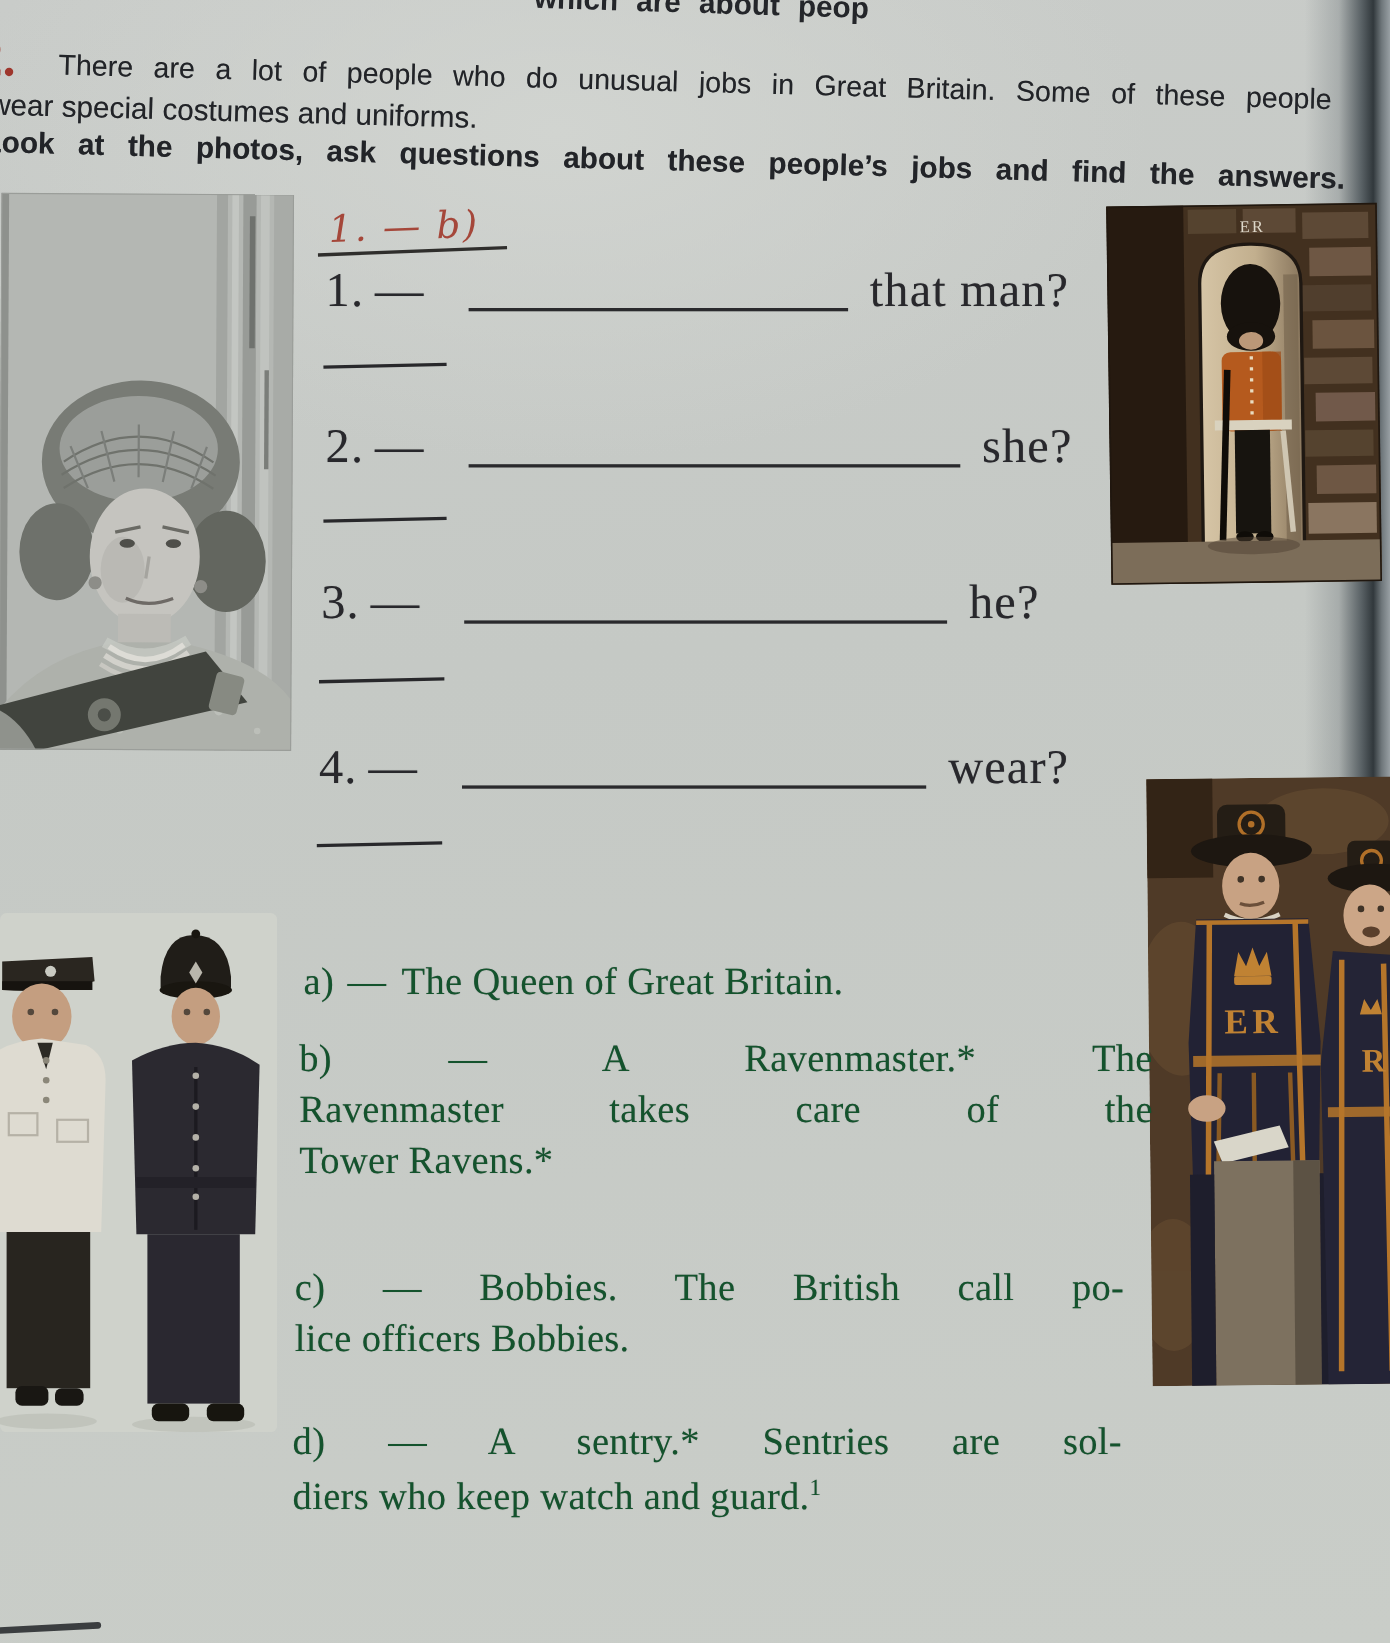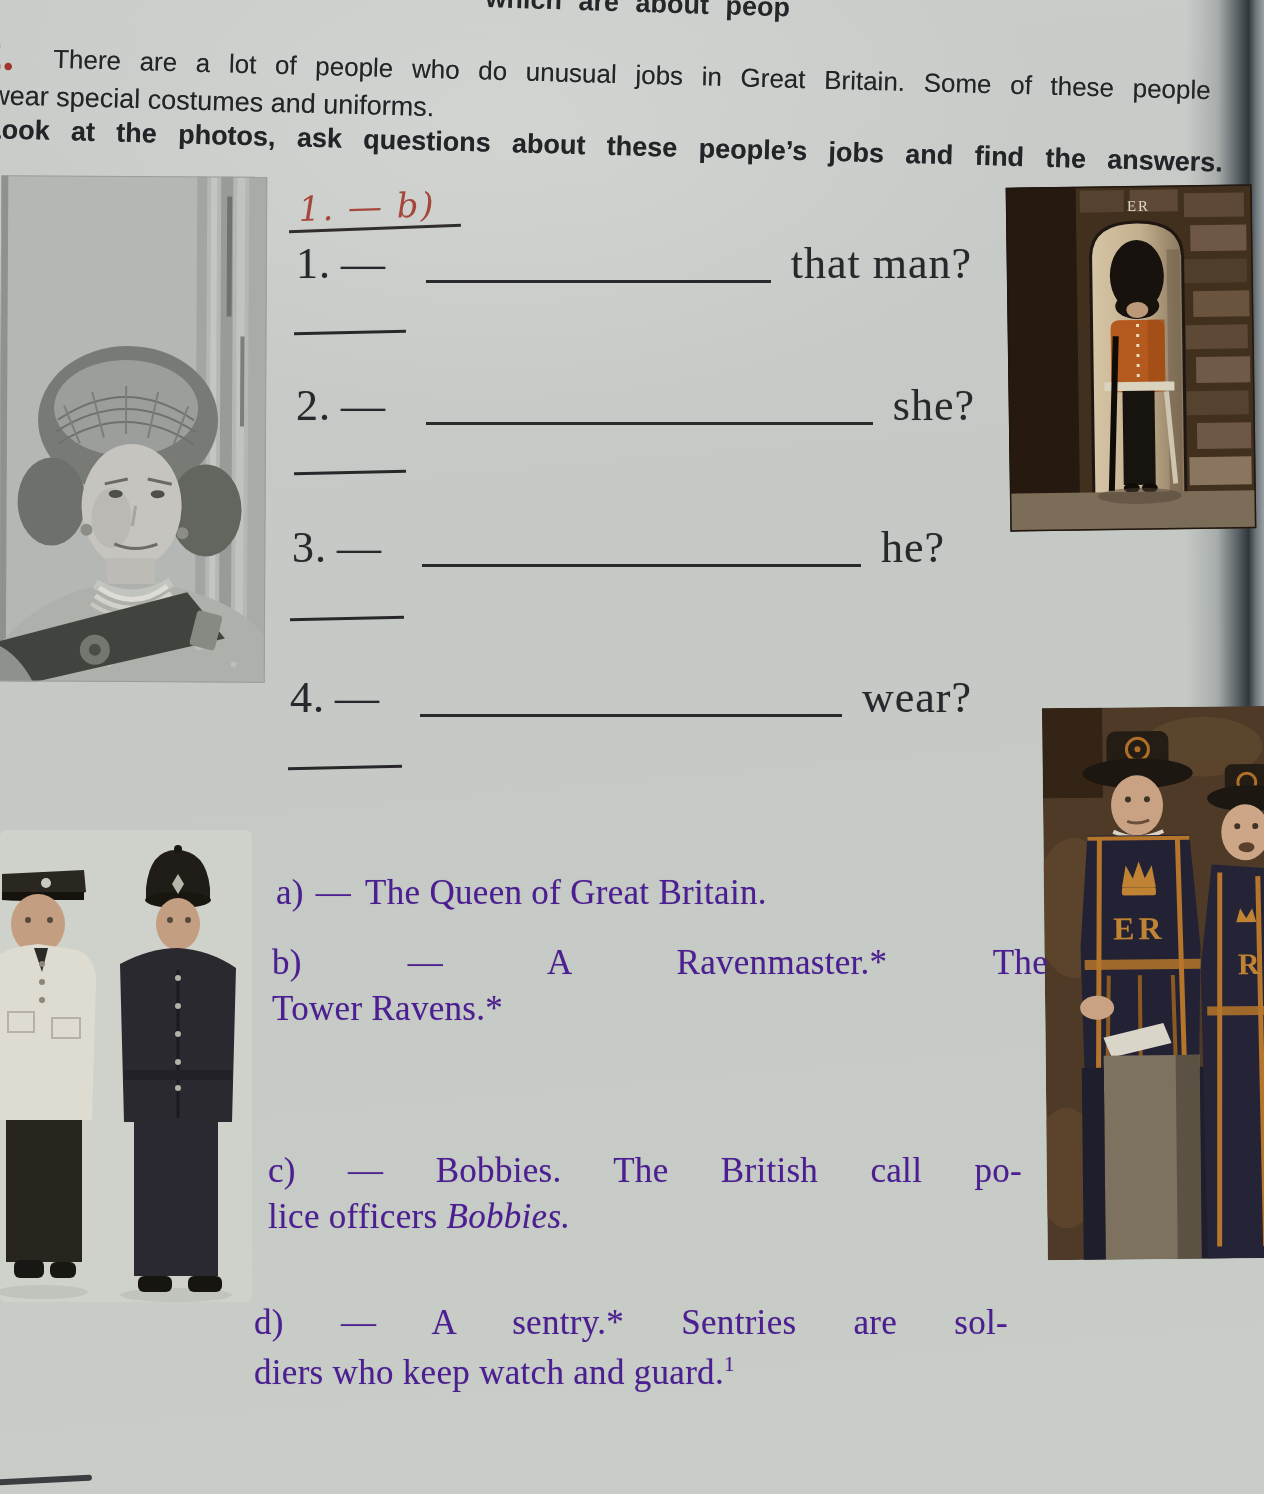--- a/index.html
+++ b/index.html
@@ -49,24 +49,24 @@
   
   .q-row{position:absolute;display:flex;align-items:baseline;z-index:2;
     font-size:44px;letter-spacing:1px;color:#28282c;line-height:52px;
     text-shadow:0 0 .8px rgba(40,40,45,.35);}
   .q-dash{margin-left:10px;}
   .q-line{flex:1;height:0;border-bottom:3px solid #2a2a2d;align-self:flex-end;
     margin:0 20px 7px 40px;}
   .short-blank{position:absolute;height:0;border-bottom:3.5px solid #28282b;
     transform:rotate(-1.3deg);z-index:2;}
   
-  .ans{position:absolute;z-index:2;font-size:35px;color:#4c1d95;
+  .ans{position:absolute;z-index:2;font-size:35px;color:#14532d;
     letter-spacing:.3px;line-height:46px;text-shadow:0 0 .8px rgba(38,38,42,.35);}
   .ans .dash{margin:0 14px 0 12px;}
-  .it{font-style:italic;}
+  .it{}
   .fn{font-size:21px;vertical-align:super;line-height:0;}
   
   .photo{position:absolute;overflow:hidden;z-index:2;}
   .ph-queen{left:0;top:176px;width:266px;height:506px;transform:rotate(.3deg);}
   .ph-sentry{left:1008px;top:186px;width:246px;height:344px;transform:rotate(-.8deg);}
   .ph-bobbies{left:0;top:830px;width:252px;height:472px;border-radius:6px;}
   .ph-beef{left:1042px;top:706px;width:222px;height:552px;transform:rotate(-.6deg);transform-origin:100% 0;}
   .photo svg{display:block;}
   
   .bottom-mark{left:-4px;top:1477px;width:96px;height:6px;background:#3b3e40;
@@ -340,26 +340,27 @@
     </g>
   </svg>
 </div>
 
 <div class="ans" style="left:276px;top:870px;">
   <span>a)</span><span class="dash">—</span><span>The Queen of Great Britain.</span>
 </div>
 
 <div class="ans" style="left:272px;top:940px;width:776px;">
   <div class="just"><span>b)</span> <span>—</span> <span>A Ravenmaster.* The</span></div>
+  <div class="just"><span>Ravenmaster takes care of the</span></div>
   <div><span>Tower Ravens.*</span></div>
 </div>
 
 <div class="ans" style="left:268px;top:1148px;width:754px;">
   <div class="just"><span>c)</span> <span>—</span> <span>Bobbies. The British call po-</span></div>
   <div><span>lice officers </span><span class="it">Bobbies.</span></div>
 </div>
 
-<div class="ans" style="left:254px;top:1286px;width:754px;line-height:50px;margin-top:12px;">
+<div class="ans" style="left:266px;top:1286px;width:754px;line-height:50px;">
   <div class="just"><span>d)</span> <span>—</span> <span>A sentry.* Sentries are sol-</span></div>
   <div><span>diers who keep watch and guard.</span><sup class="fn">1</sup></div>
 </div>
 
 <div class="abs bottom-mark"></div>
 
 </body></html>

